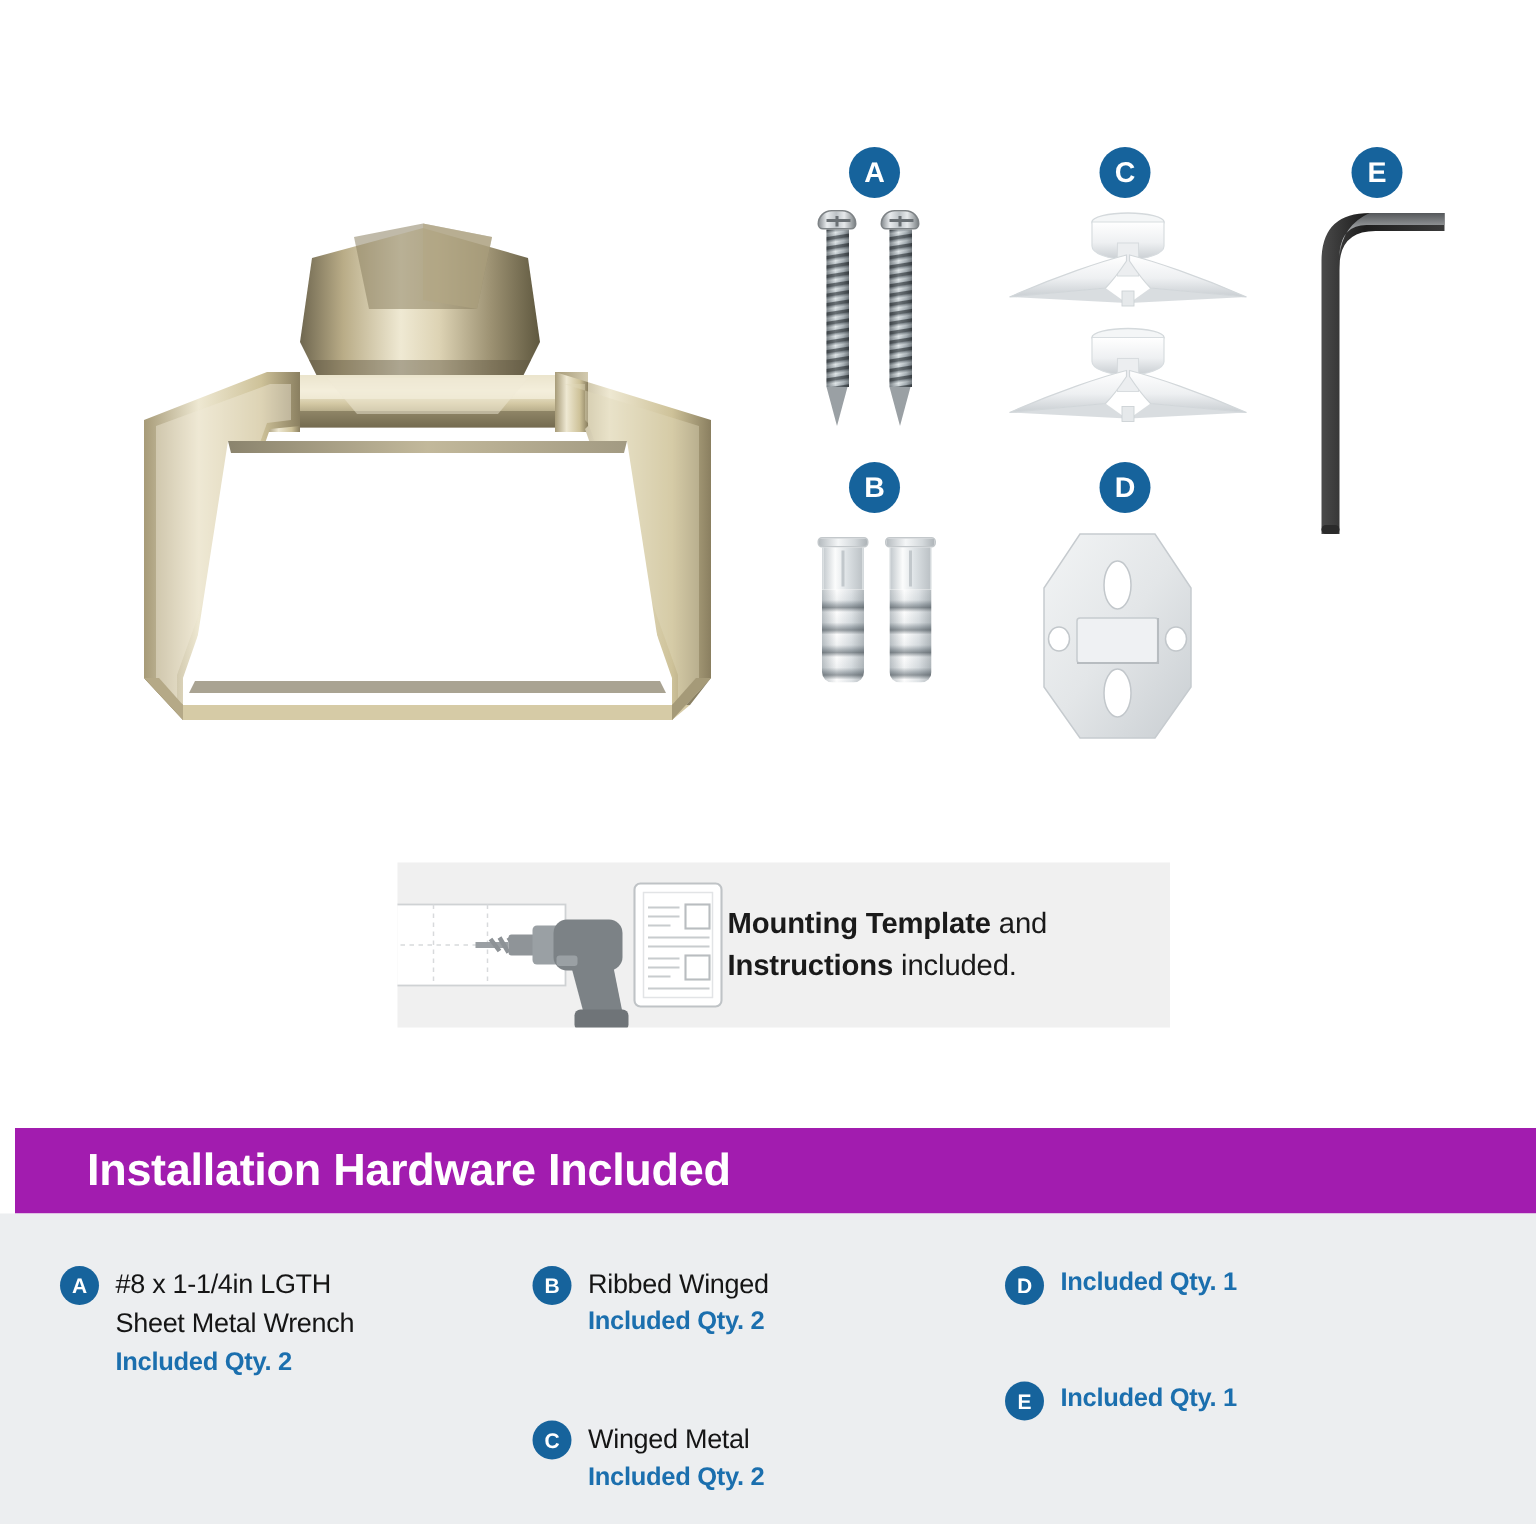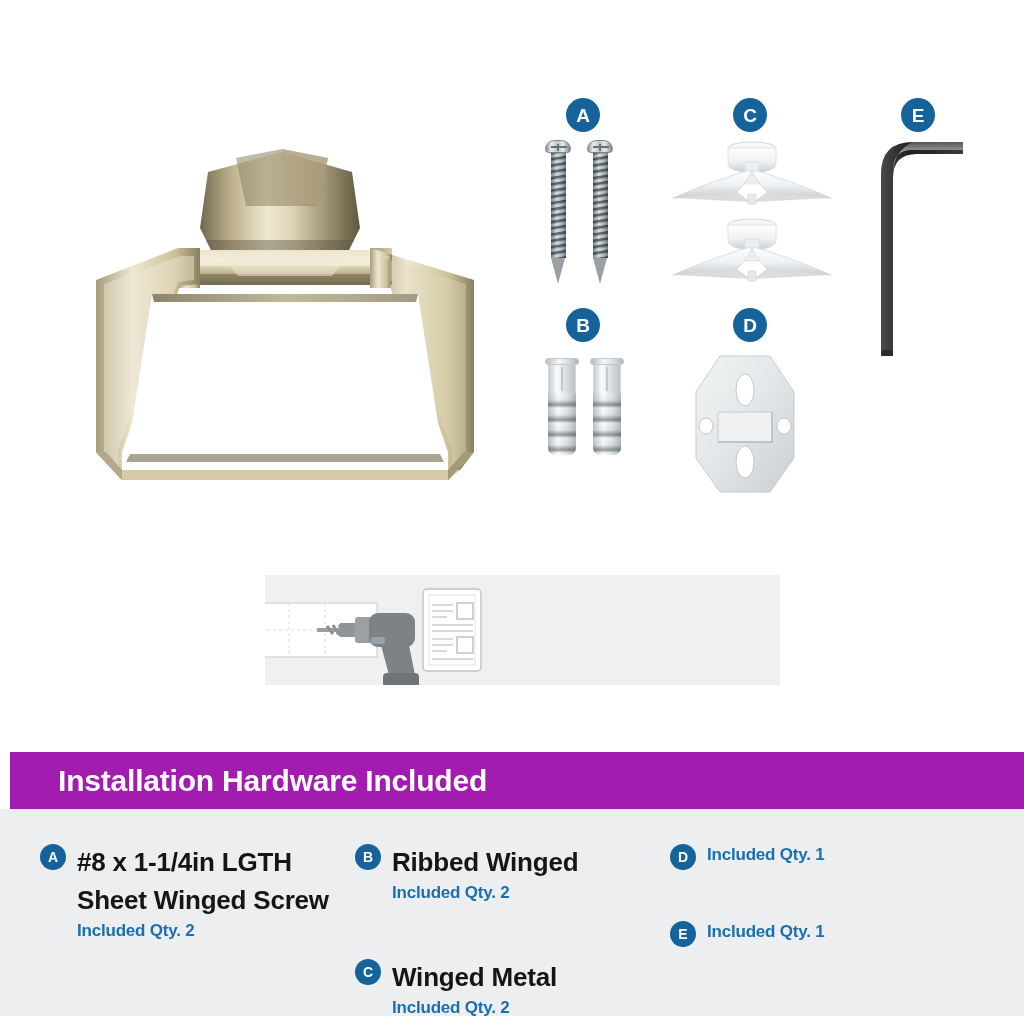--- a/index.html
+++ b/index.html
@@ -119,21 +119,21 @@
   .item{position:relative;margin-bottom:26px;}
   .item .bdg{
     position:absolute;left:0;top:1px;
     width:26px;height:26px;border-radius:50%;
     background:#16639c;color:#fff;
     font-size:14px;font-weight:bold;
     display:flex;align-items:center;justify-content:center;
   }
   .item .lines{padding-left:37px;}
   .item .nm{
-    font-size:26px;font-weight:bold;color:#151515;line-height:1.47;
+    font-size:18px;font-weight:normal;color:#151515;line-height:1.47;
     letter-spacing:-0.2px;
   }
   .item .qty{
     font-size:17px;font-weight:bold;color:#1b6fae;line-height:1.47;
     letter-spacing:-0.2px;
   }
 </style>
 </head>
 <body>
 
@@ -352,34 +352,42 @@
             <line x1="167" y1="50" x2="208" y2="50"></line>
             <line x1="167" y1="56" x2="208" y2="56"></line>
             <line x1="167" y1="64" x2="188" y2="64"></line>
             <line x1="167" y1="70" x2="188" y2="70"></line>
             <line x1="167" y1="76" x2="182" y2="76"></line>
             <line x1="167" y1="84" x2="208" y2="84"></line>
           </g>
         </g>
       </svg>
     </div>
+    <div class="txt">
+      <div>
+        <b>Mounting Template</b><span> and</span>
+      </div>
+      <div>
+        <b>Instructions</b><span> included.</span>
+      </div>
+    </div>
   </div>
 
   <div class="hdrbar">
     <h1>Installation Hardware Included</h1>
   </div>
 
   <div class="legend">
 
     <div class="col c1">
       <div class="item">
         <div class="bdg">A</div>
         <div class="lines">
           <div class="nm">#8 x 1-1/4in LGTH</div>
-          <div class="nm">Sheet Winged Screw</div>
+          <div class="nm">Sheet Metal Wrench</div>
           <div class="qty">Included Qty. 2</div>
         </div>
       </div>
     </div>
 
     <div class="col c2">
       <div class="item">
         <div class="bdg">B</div>
         <div class="lines">
           <div class="nm">Ribbed Winged</div>

